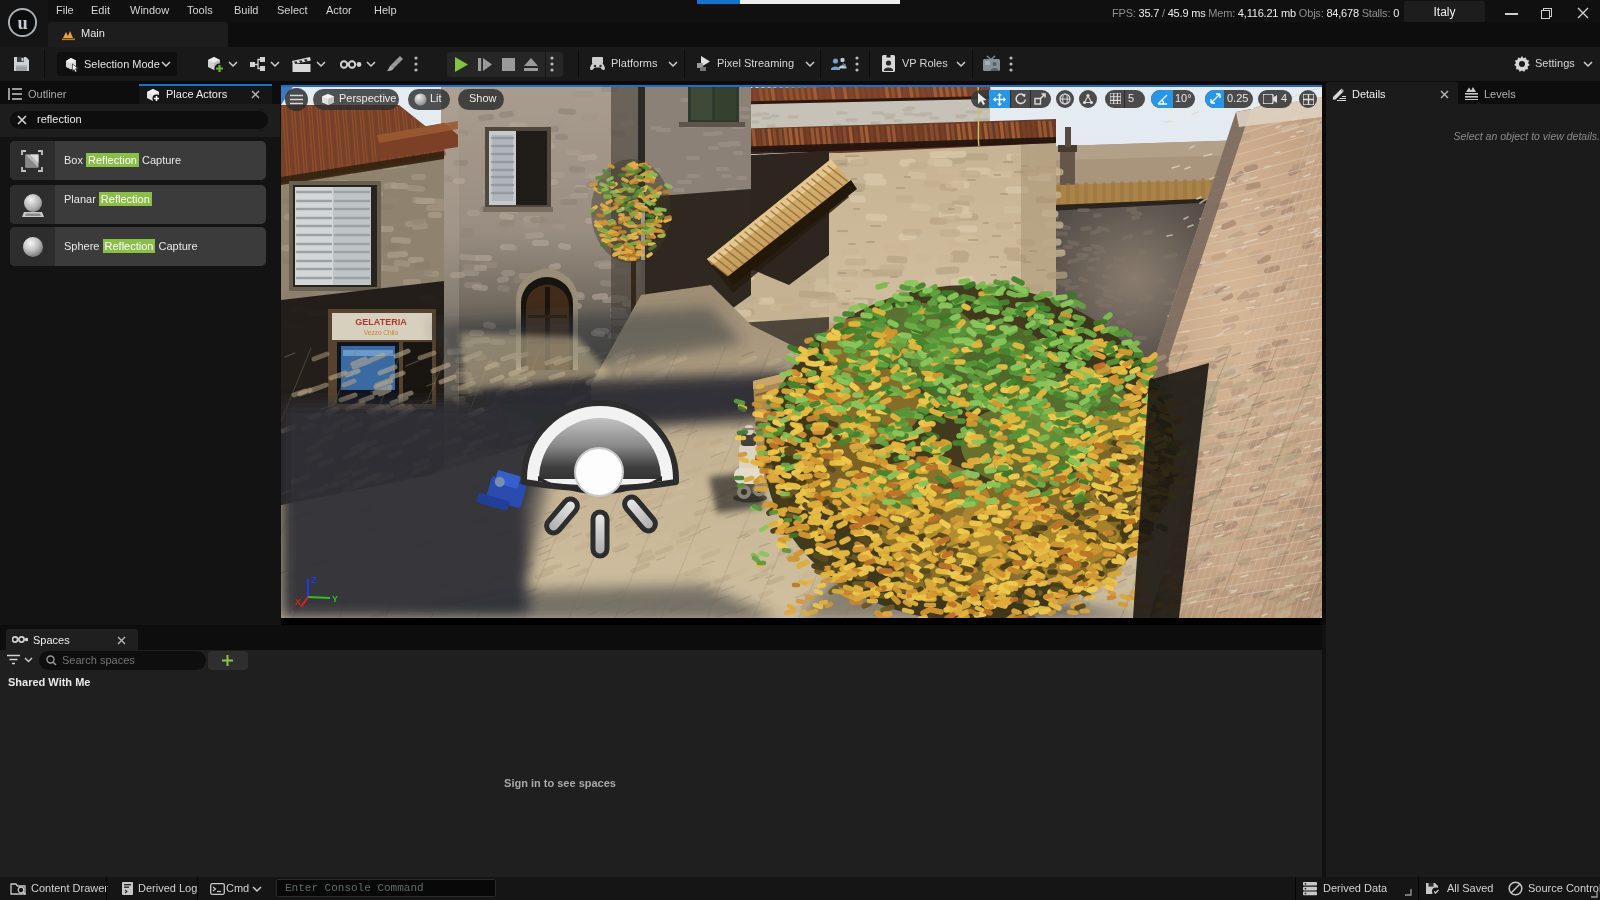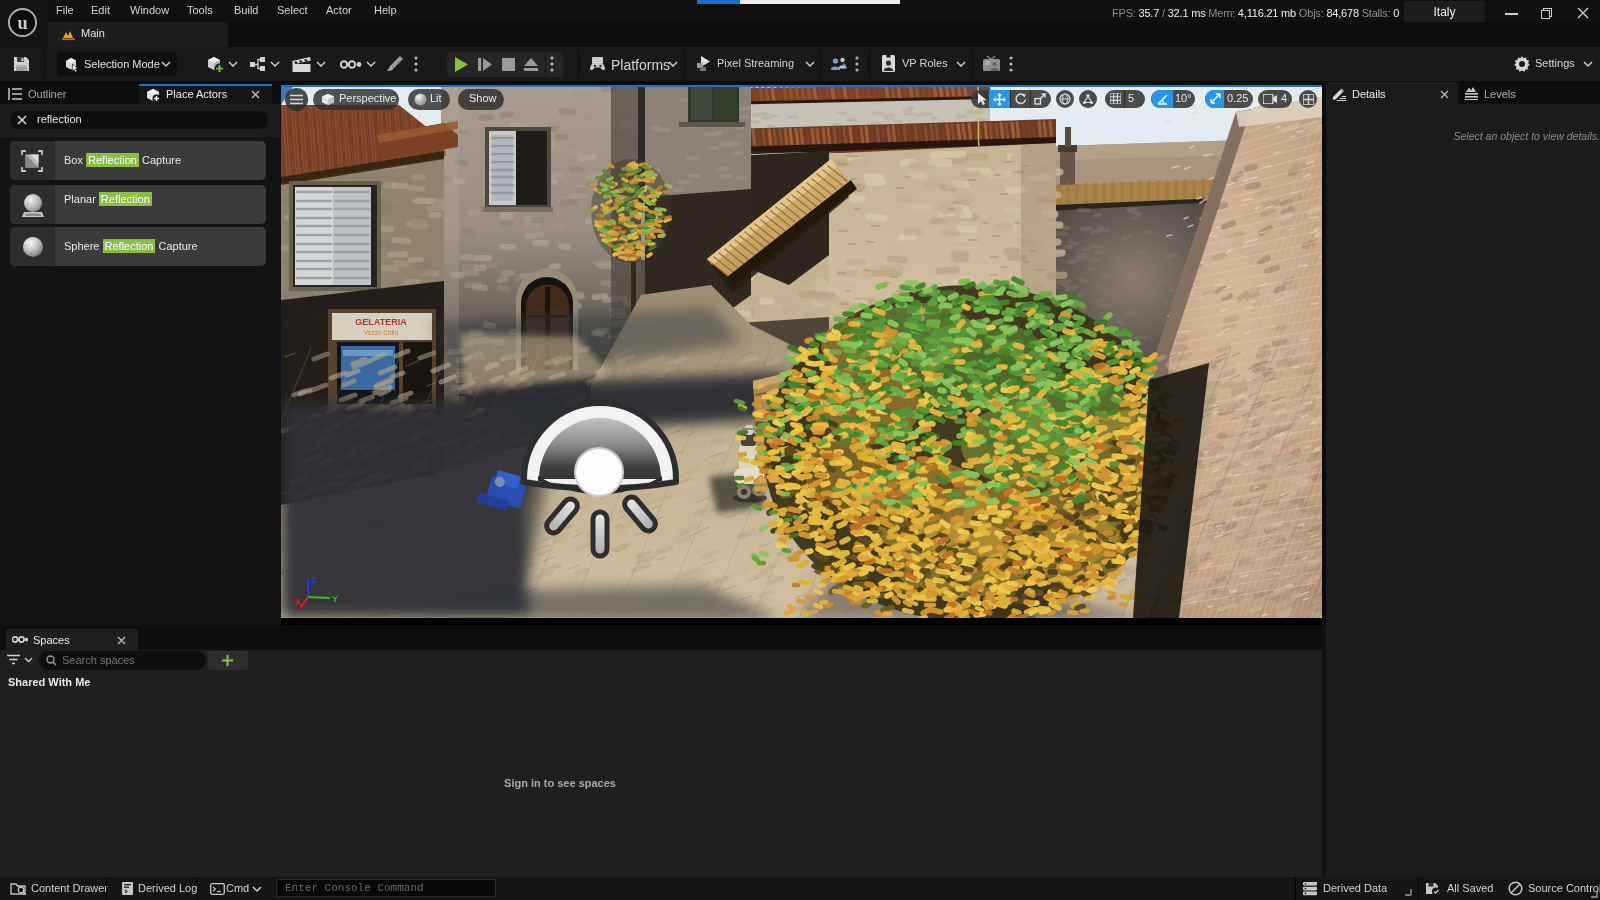--- a/index.html
+++ b/index.html
@@ -14,21 +14,21 @@
 <div class="abs" style="left:697px;top:0;width:43px;height:4px;background:#1373d2"></div>
 <div class="abs" style="left:740px;top:0;width:160px;height:4px;background:#ececec"></div>
 <div class="txt" style="left:56px;top:4px;font-size:11px;color:#d4d4d4">File</div>
 <div class="txt" style="left:91px;top:4px;font-size:11px;color:#d4d4d4">Edit</div>
 <div class="txt" style="left:130px;top:4px;font-size:11px;color:#d4d4d4">Window</div>
 <div class="txt" style="left:187px;top:4px;font-size:11px;color:#d4d4d4">Tools</div>
 <div class="txt" style="left:234px;top:4px;font-size:11px;color:#d4d4d4">Build</div>
 <div class="txt" style="left:277px;top:4px;font-size:11px;color:#d4d4d4">Select</div>
 <div class="txt" style="left:326px;top:4px;font-size:11px;color:#d4d4d4">Actor</div>
 <div class="txt" style="left:374px;top:4px;font-size:11px;color:#d4d4d4">Help</div>
-<div class="txt" style="left:1112px;top:7px;font-size:11px;color:#8f8f8f;letter-spacing:-0.2px">FPS: <span style="color:#ececec">35.7</span> / <span style="color:#ececec">32.1 ms</span> Mem: <span style="color:#ececec">4,116.21 mb</span> Objs: <span style="color:#ececec">84,678</span> Stalls: <span style="color:#ececec">0</span></div>
+<div class="txt" style="left:1112px;top:7px;font-size:11px;color:#8f8f8f;letter-spacing:-0.2px">FPS: <span style="color:#ececec">35.7</span> / <span style="color:#ececec">45.9 ms</span> Mem: <span style="color:#ececec">4,116.21 mb</span> Objs: <span style="color:#ececec">84,678</span> Stalls: <span style="color:#ececec">0</span></div>
 <div class="abs" style="left:1404px;top:1px;width:81px;height:24px;background:#1d1d1d;border-radius:2px"></div>
 <div class="txt" style="left:1404px;top:5px;width:81px;text-align:center;font-size:12px;color:#efefef">Italy</div>
 <div class="abs" style="left:1505px;top:13px;width:13px;height:1.5px;background:#cfcfcf"></div>
 <div class="abs" style="left:1543px;top:8px;width:9px;height:9px;border:1.2px solid #cfcfcf;background:#101010"></div>
 <div class="abs" style="left:1541px;top:10px;width:9px;height:9px;border:1.2px solid #cfcfcf;background:#101010"></div>
 <svg class="abs" style="left:1577px;top:7px" width="12" height="12">
       <path d="M1 1L11 11M11 1L1 11" stroke="#cfcfcf" stroke-width="1.4"></path>
     </svg>
 <div class="abs" style="left:0;top:22px;width:1600px;height:25px;background:#0d0d0d"></div>
 <div class="abs" style="left:0;top:0;width:48px;height:47px;background:#141414"></div>
@@ -128,21 +128,21 @@
       <circle cx="2" cy="9" r="1.6" fill="#b8b8b8"></circle>
       <circle cx="2" cy="15" r="1.6" fill="#b8b8b8"></circle>
     </svg>
 <div class="abs" style="left:578px;top:50px;width:1px;height:28px;background:#0c0c0c"></div>
 <svg class="abs" style="left:589px;top:56px" width="17" height="15" viewBox="0 0 17 15">
 <rect x="3" y="1" width="11" height="7" rx="1" fill="#cdcdcd"></rect>
 <path d="M3 8 C0 12 1 14.5 3 14 C4.5 13.6 5 11.5 6.5 11.5 L10.5 11.5 C12 11.5 12.5 13.6 14 14 C16 14.5 17 12 14 8 Z" fill="#cdcdcd"></path>
 <circle cx="6" cy="10" r="1.2" fill="#2a2a2a"></circle>
       <circle cx="11.5" cy="10" r="1.2" fill="#2a2a2a"></circle>
 </svg>
-<div class="txt" style="left:611px;top:57px;font-size:14px;color:#d6d6d6">Platforms</div>
+<div class="txt" style="left:611px;top:57px;font-size:11px;color:#d6d6d6">Platforms</div>
 <svg class="abs" style="left:668px;top:61px" width="10" height="7">
       <path d="M1 1L5 5L9 1" stroke="#cfcfcf" stroke-width="1.5" fill="none"></path>
     </svg>
 <div class="abs" style="left:684px;top:50px;width:1px;height:28px;background:#0c0c0c"></div>
 <svg class="abs" style="left:696px;top:55px" width="16" height="17" viewBox="0 0 16 17">
 <path d="M5 1 L14 6.5 L5 12 Z" fill="#e0e0e0"></path>
 <rect x="1" y="8" width="6" height="5" fill="#9a9a9a"></rect>
       <rect x="4" y="12" width="6" height="4" fill="#777"></rect>
 </svg>
 <div class="txt" style="left:717px;top:57px;font-size:11px;color:#d6d6d6">Pixel Streaming</div>

